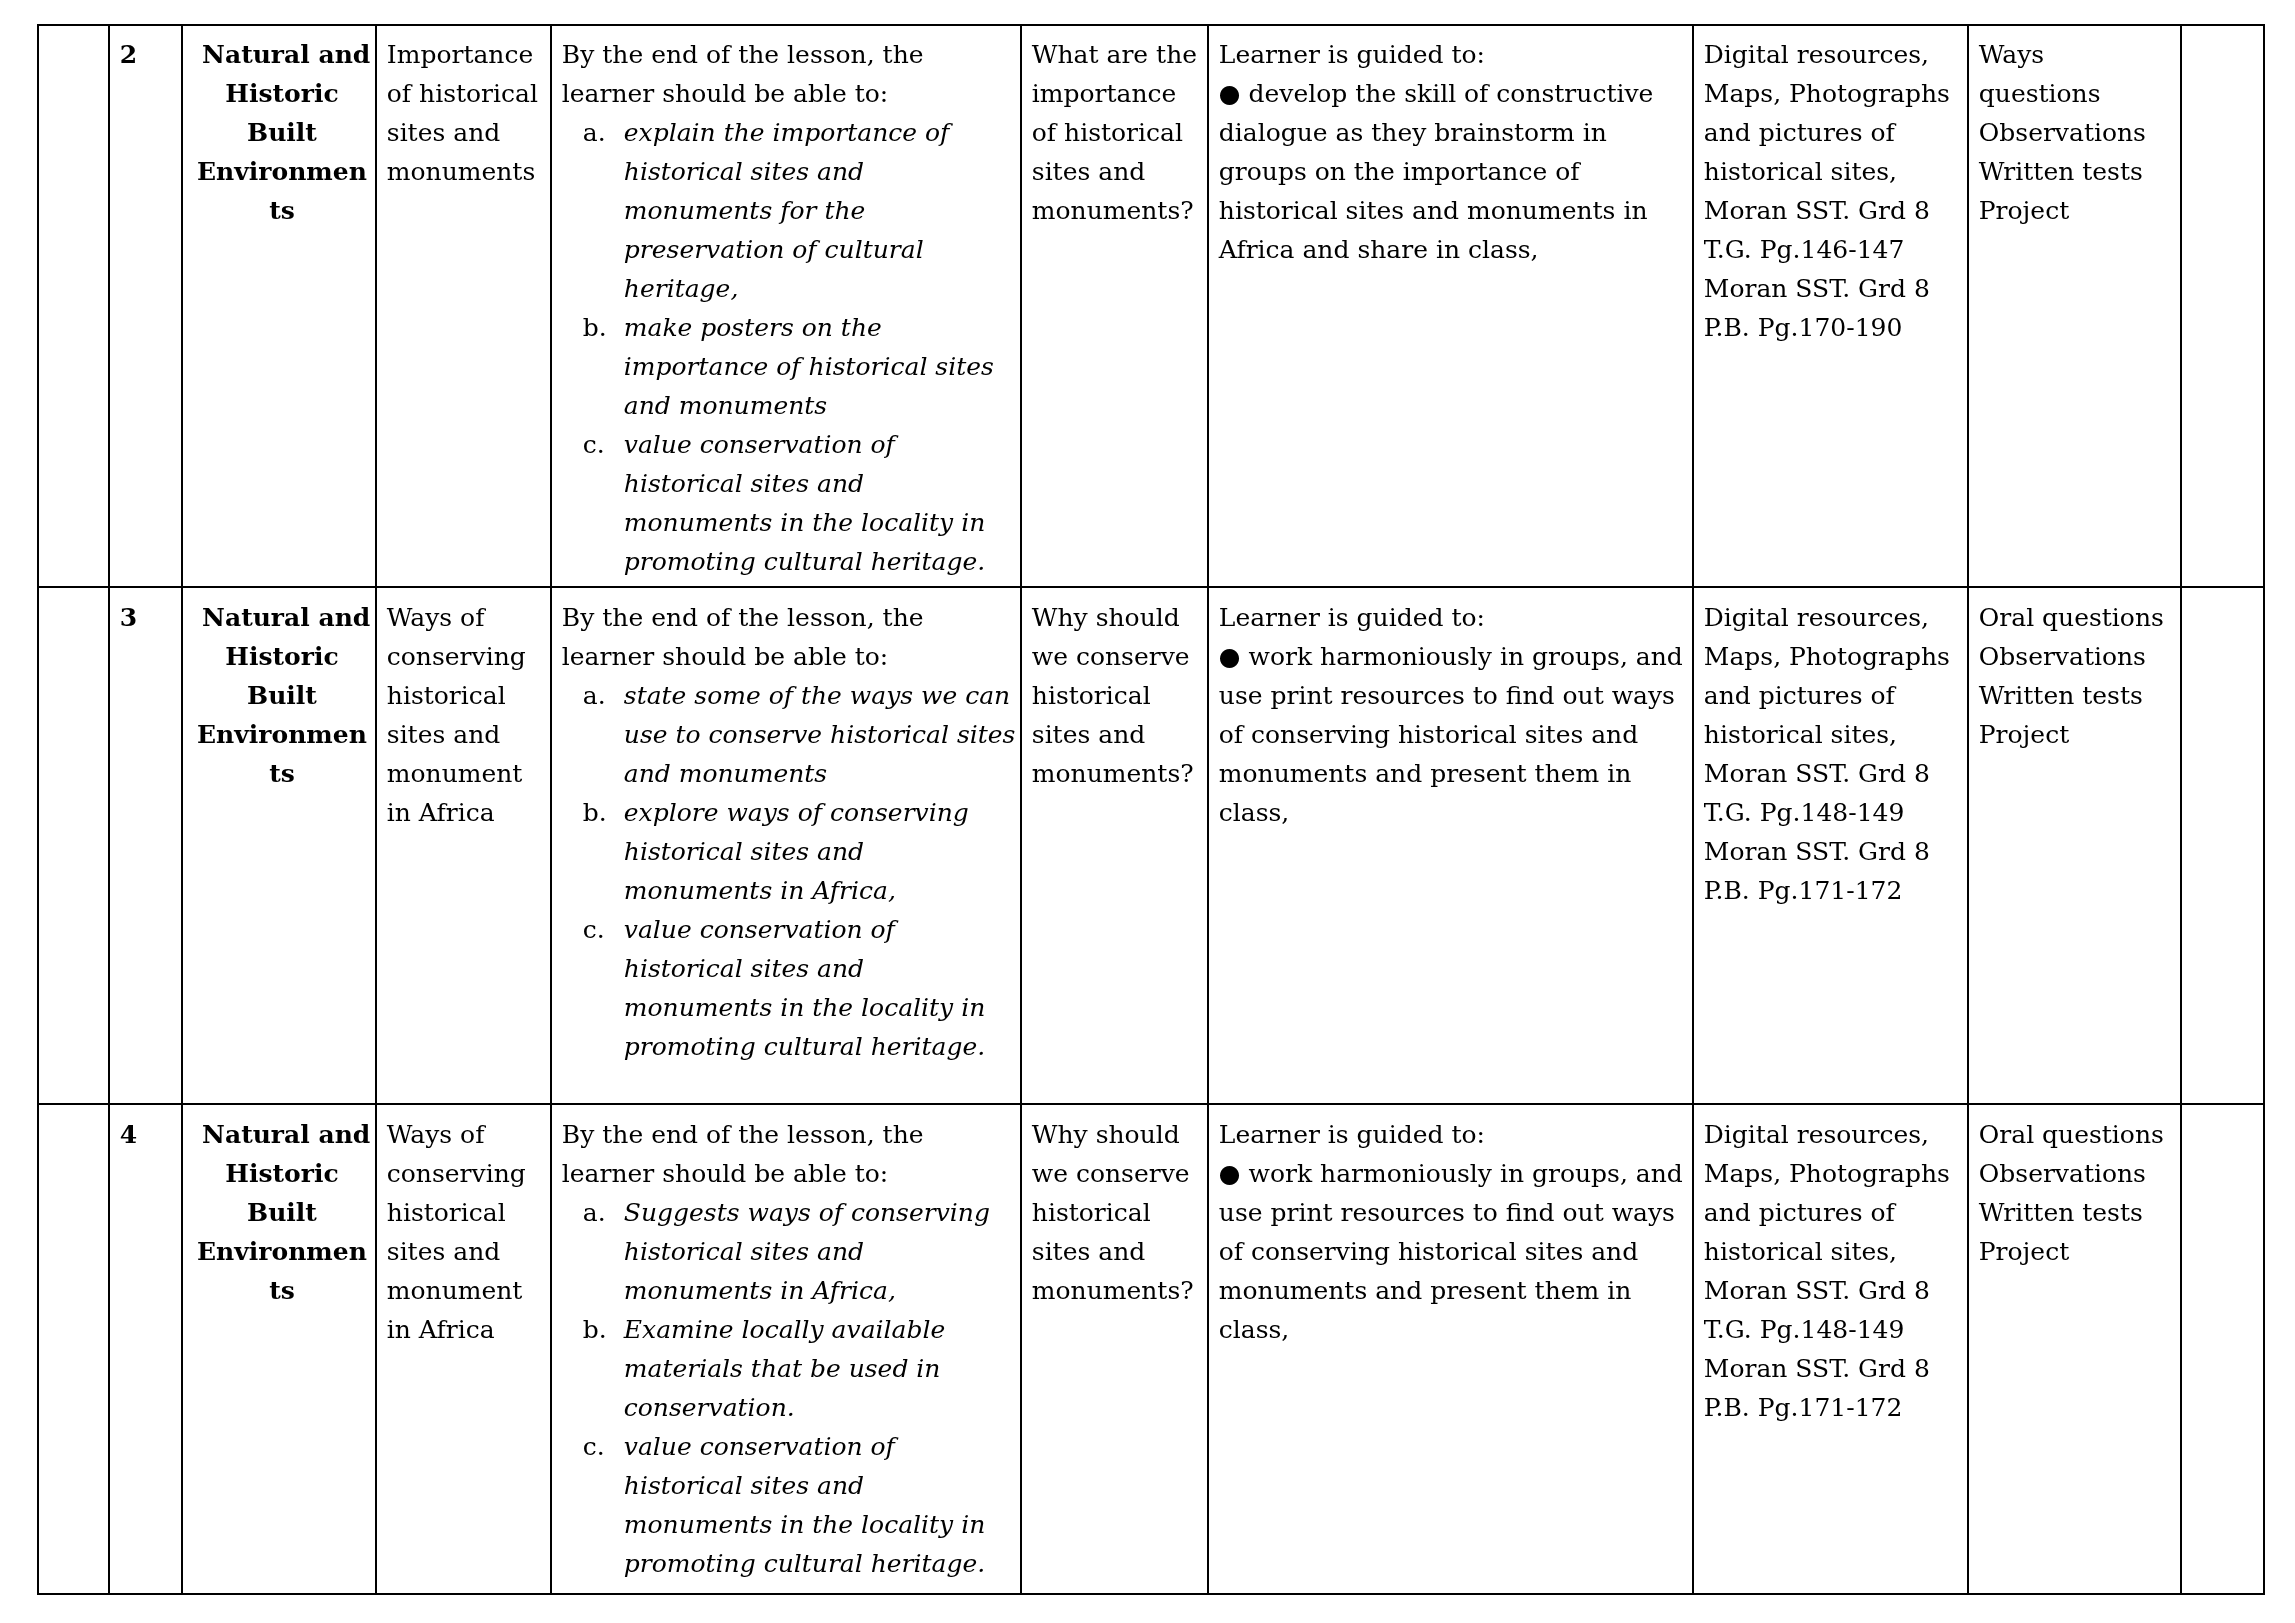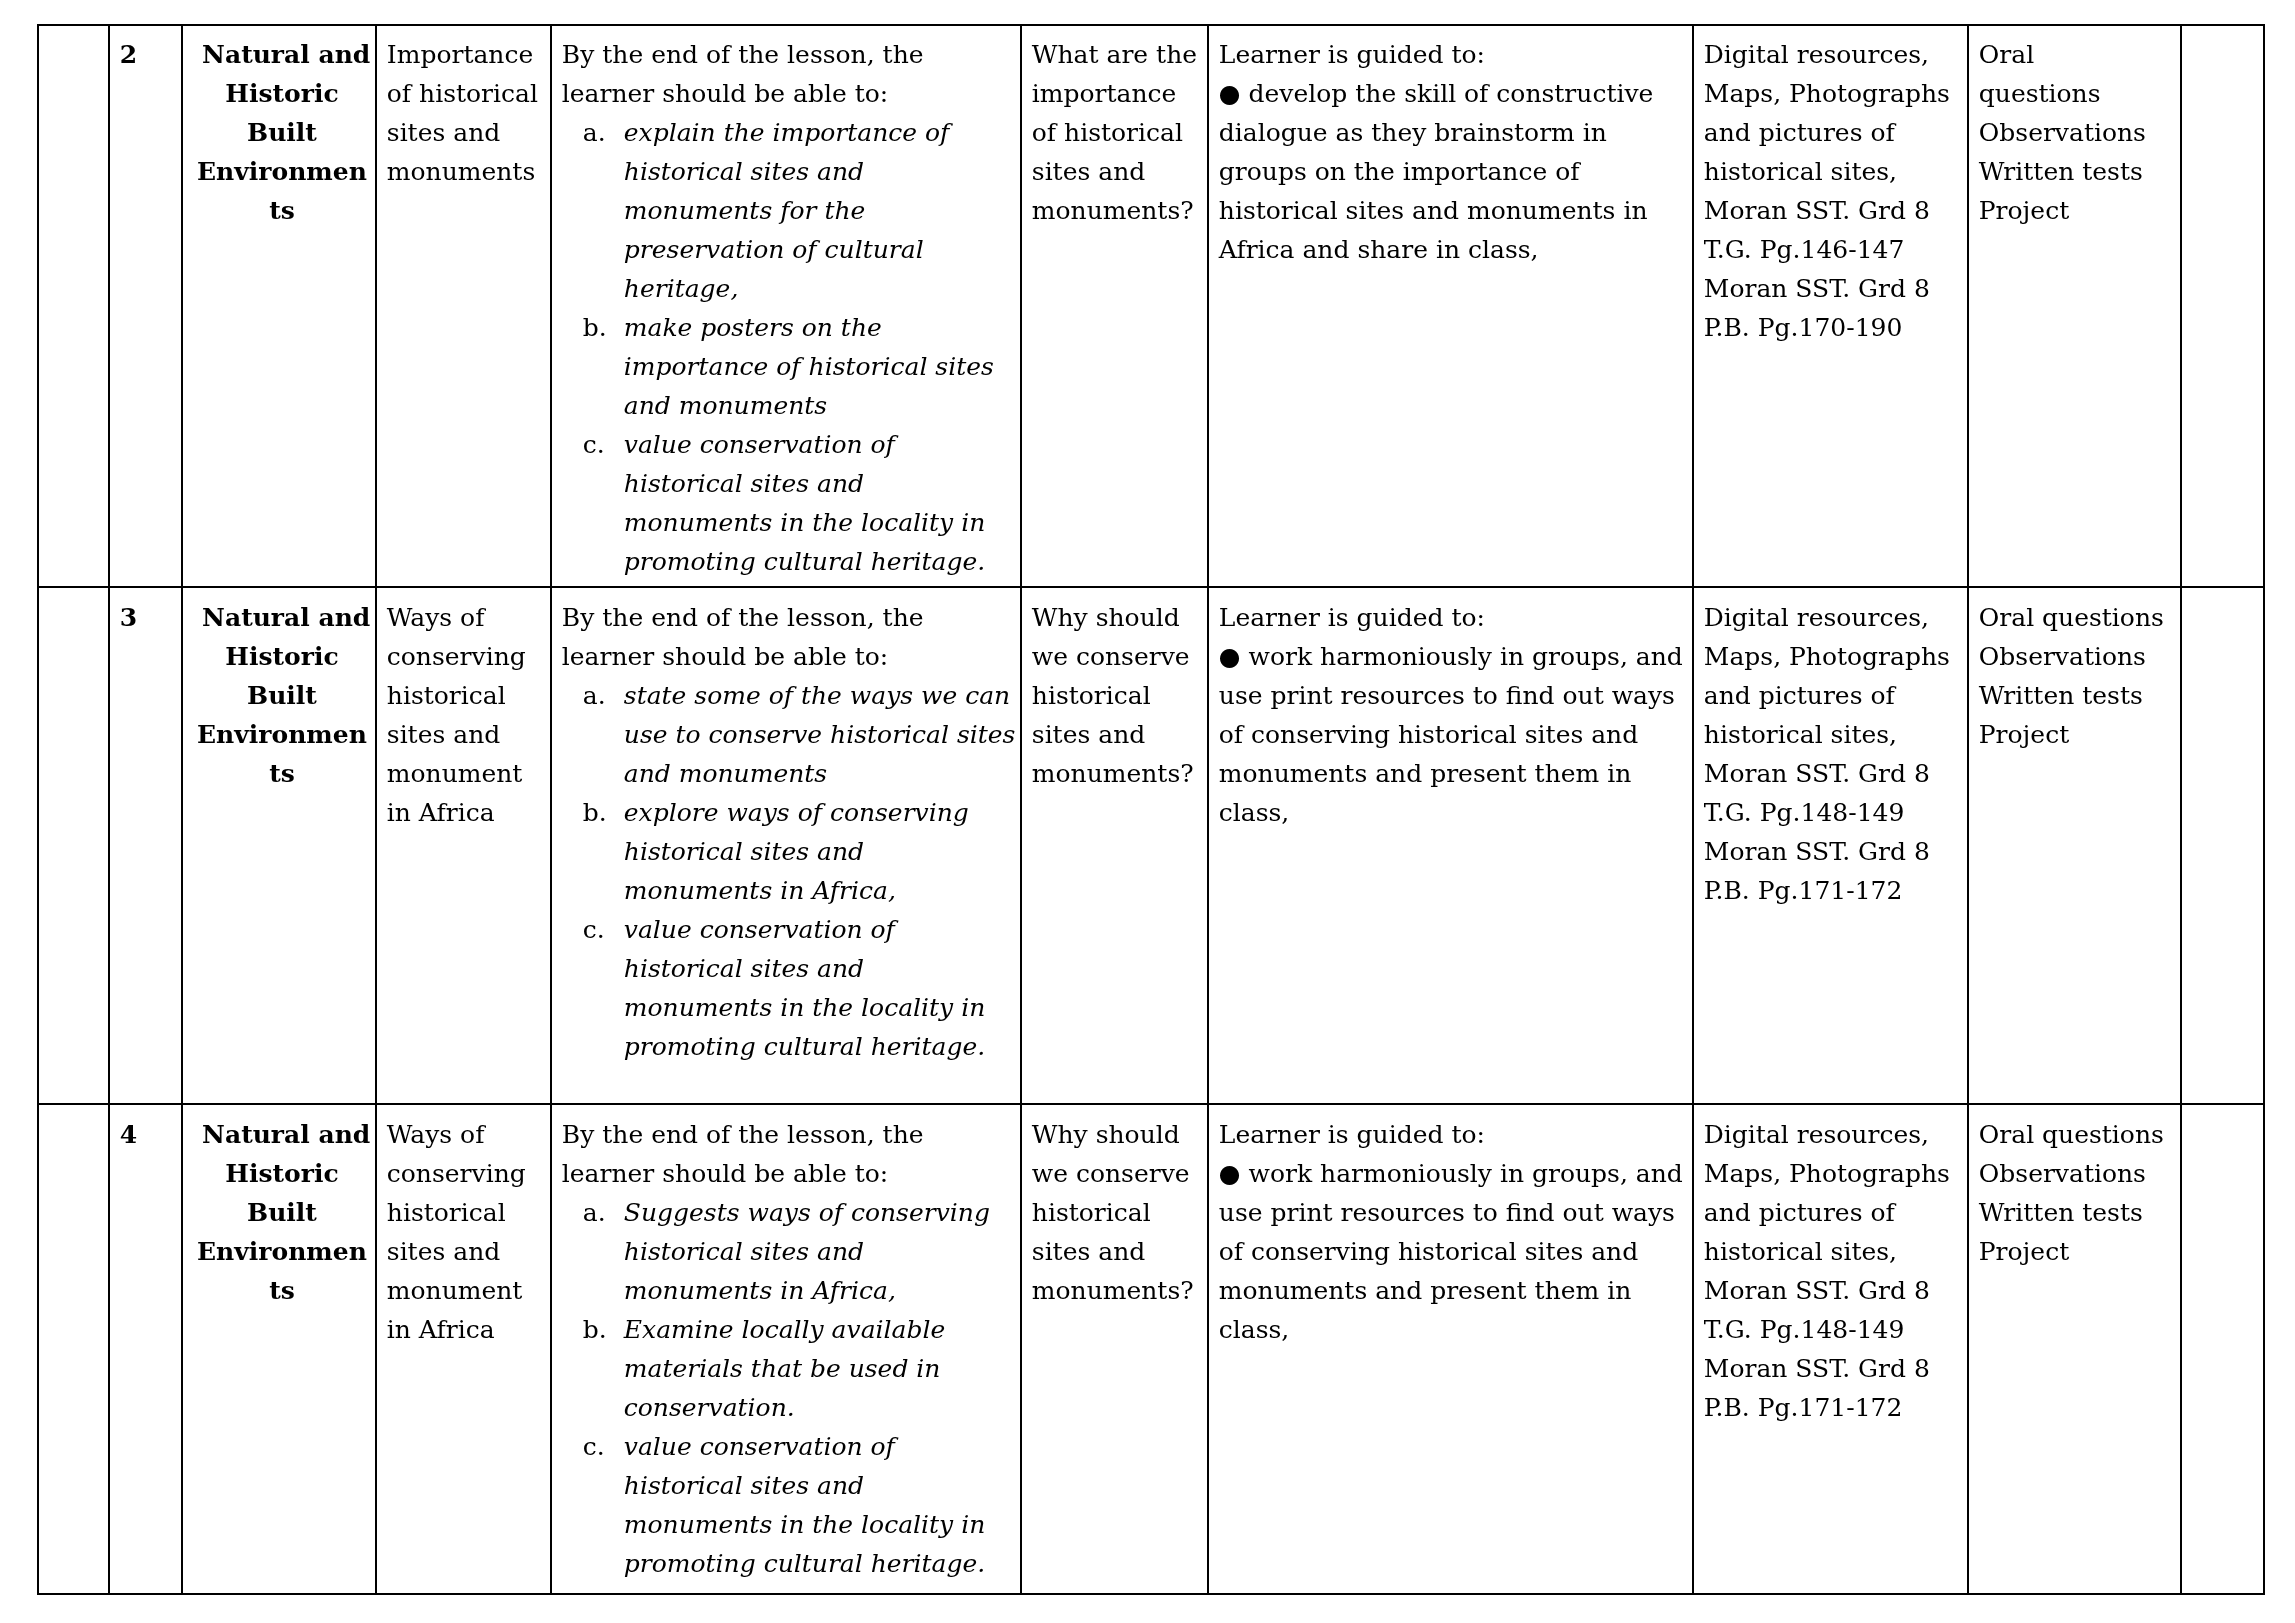--- a/index.html
+++ b/index.html
@@ -94,21 +94,21 @@
     </td>
     <td class="c-res">
             <div>
               <div class="res-entry">Digital resources, Maps, Photographs and pictures of historical sites,</div>
               <div class="res-entry">Moran SST. Grd 8 T.G. Pg.146-147</div>
               <div class="res-entry">Moran SST. Grd 8 P.B. Pg.170-190</div>
             </div>
           </td>
     <td class="c-assess">
             <div>
-              <div class="as-line">Oral</div>
+              <div class="as-line">Ways</div>
               <div class="as-line">questions</div>
               <div class="as-line">Observations</div>
               <div class="as-line">Written tests</div>
               <div class="as-line">Project</div>
             </div>
           </td>
     <td class="c-tail"></td>
   </tr>
         <tr class="r1">
     <td class="c-week"><span></span></td>

